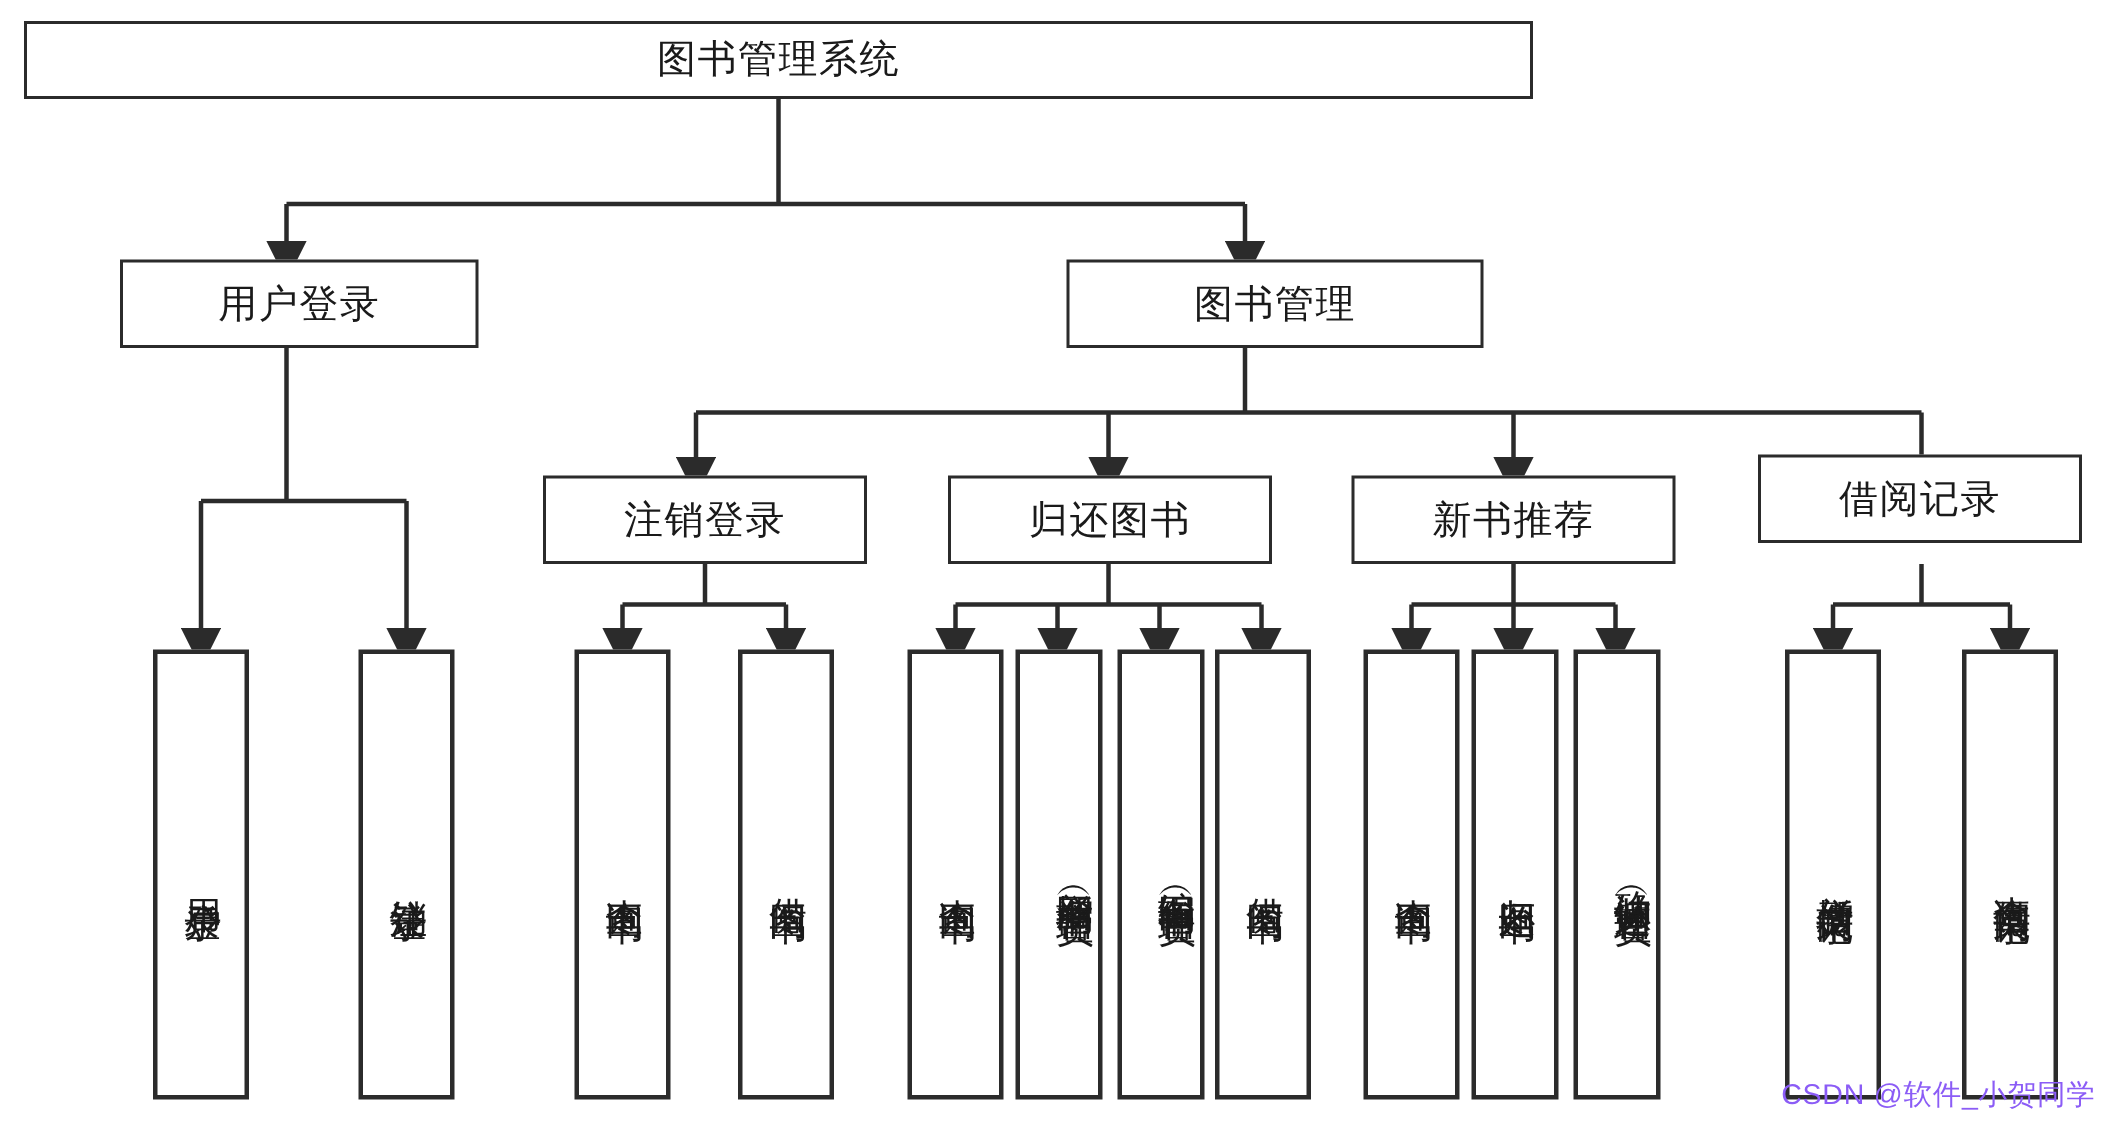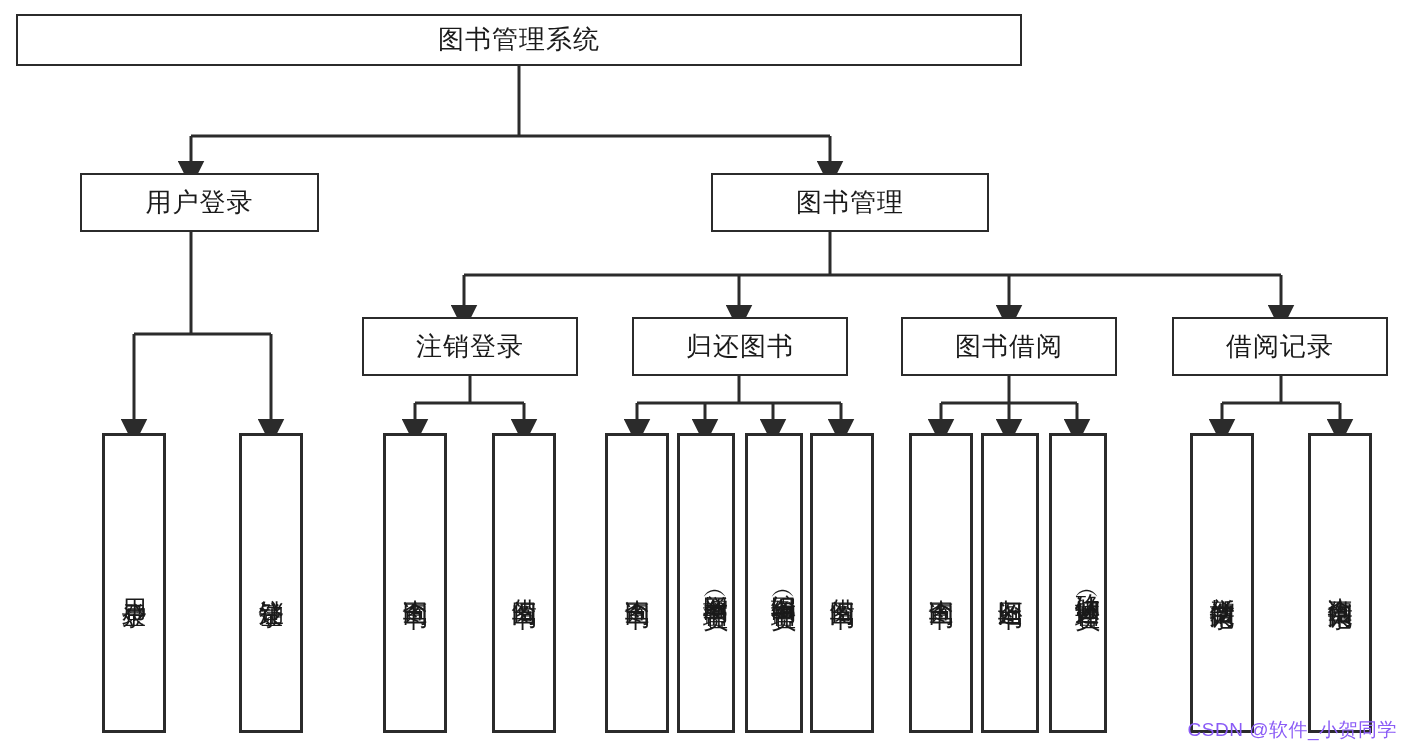--- a/index.html
+++ b/index.html
@@ -141,23 +141,23 @@
     <span>图书管理</span>
   </div>
 
   <div class="node node-h" style="left:362px; top:317px; width:216px; height:59px;">
     <span>注销登录</span>
   </div>
   <div class="node node-h" style="left:632px; top:317px; width:216px; height:59px;">
     <span>归还图书</span>
   </div>
   <div class="node node-h" style="left:901px; top:317px; width:216px; height:59px;">
-    <span>图书借阅</span>
-  </div>
-  <div class="node node-h" style="left:1172px; top:317px; width:216px; height:59px;">
+    <span>新书推荐</span>
+  </div>
+  <div class="node node-h" style="left:1172px; top:303px; width:216px; height:59px;">
     <span>借阅记录</span>
   </div>
 
   <div class="node node-v node-leaf" style="left:102px; top:433px; width:64px; height:300px;">
     <span>用户登录</span>
   </div>
   <div class="node node-v node-leaf" style="left:239px; top:433px; width:64px; height:300px;">
     <span>注销登录</span>
   </div>
 

